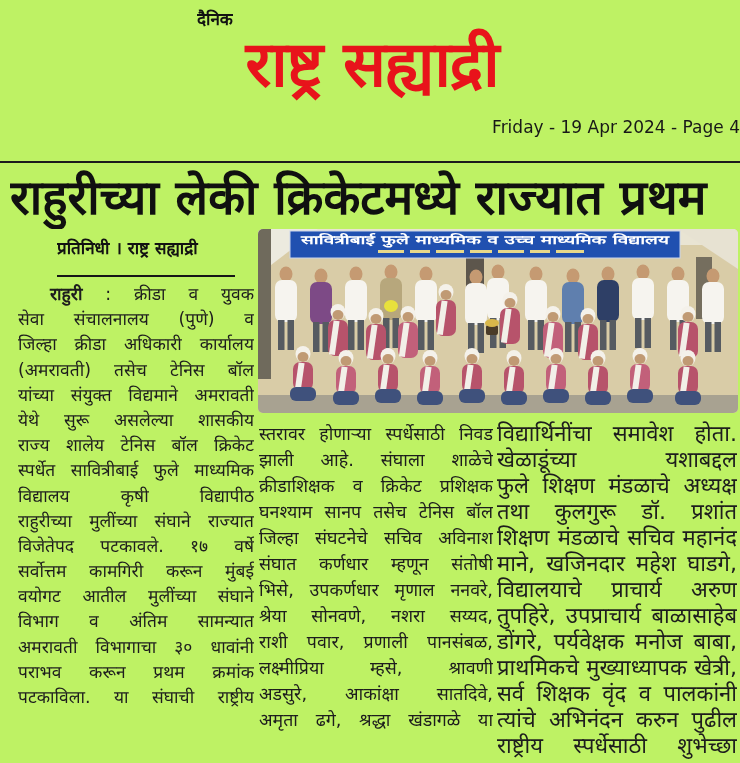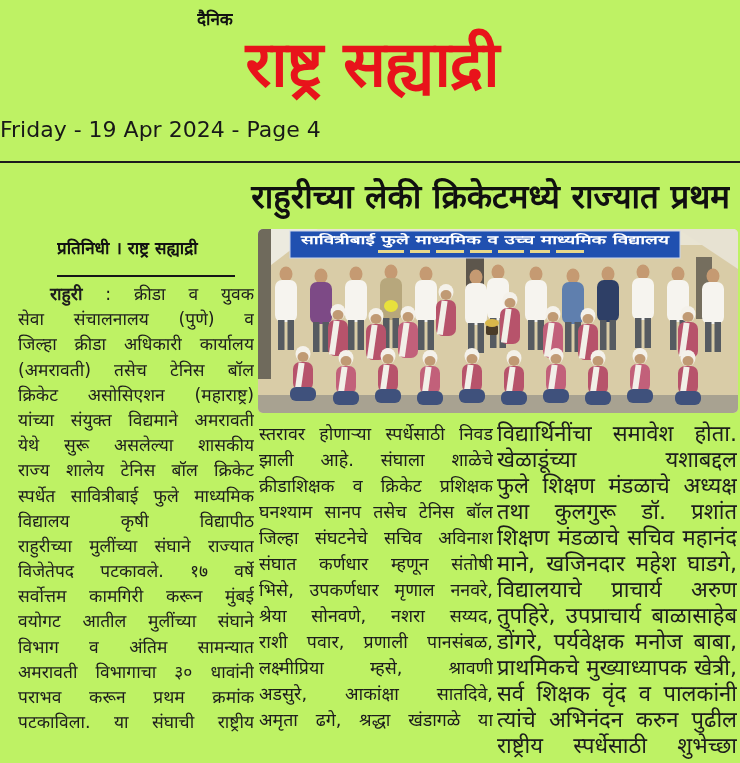--- a/index.html
+++ b/index.html
@@ -4,25 +4,25 @@
 <style>
   html,body{margin:0;padding:0;background:#ffffff;}
   .page{
     position:relative;width:740px;height:763px;margin:0 auto;background:#bef264;
     font-family:"DejaVu Sans","Liberation Sans",sans-serif;color:#151515;overflow:hidden;
   }
   
   .daily{position:absolute;left:197px;top:7px;font-size:17px;font-weight:bold;color:#121212;height:24px;overflow:hidden;white-space:nowrap;}
   .brand{position:absolute;top:18px;left:0;width:100%;height:98px;margin:0;text-align:center;
          font-size:63px;line-height:94px;font-weight:bold;letter-spacing:-1px;overflow:hidden;padding-left:4px;box-sizing:border-box;}
-  .dateline{position:absolute;top:117px;left:0;width:100%;text-align:left;font-size:22px;color:#181818;height:24px;overflow:hidden;}
+  .dateline{position:absolute;top:117px;left:0;width:100%;text-align:right;font-size:17px;color:#181818;height:24px;overflow:hidden;}
   .rule{position:absolute;top:161px;left:0;width:740px;height:2px;background:#1c1c1c;}
   
   .headline{position:absolute;top:167px;left:10px;width:720px;height:62px;margin:0;
-            font-size:33px;line-height:60px;font-weight:bold;color:#101010;text-align:right;overflow:hidden;white-space:nowrap;}
+            font-size:48px;line-height:60px;font-weight:bold;color:#101010;text-align:left;overflow:hidden;white-space:nowrap;}
   .byline-wrap{position:absolute;left:57px;top:236px;}
   .byline{font-size:17px;font-weight:bold;color:#121212;padding:0 6px 17px 0;border-bottom:2px solid #161616;
           height:22px;overflow:hidden;white-space:nowrap;min-width:172px;}
   
   .photo{position:absolute;left:258px;top:229px;width:480px;height:184px;margin:0;border-radius:5px;overflow:hidden;background:#d9cca7;}
   .photo svg{display:block;}
   
   .col{position:absolute;color:#1d1d1d;}
   .col .line{height:var(--lh);line-height:var(--lh);overflow:hidden;text-align:justify;text-align-last:justify;}
   .col .line b{font-weight:bold;}
@@ -143,21 +143,20 @@
           <use href="#girlkneel" x="430" y="128" fill="#b7536b"></use>
         </g>
       </svg>
     </figure>
 
     <div class="col col1">
         <div class="line"><b>राहुरी</b> : क्रीडा व युवक</div>
         <div class="line">सेवा संचालनालय (पुणे) व</div>
         <div class="line">जिल्हा क्रीडा अधिकारी कार्यालय</div>
         <div class="line">(अमरावती) तसेच टेनिस बॉल</div>
-        <div class="line">क्रिकेट असोसिएशन (महाराष्ट्र)</div>
         <div class="line">यांच्या संयुक्त विद्यमाने अमरावती</div>
         <div class="line">येथे सुरू असलेल्या शासकीय</div>
         <div class="line">राज्य शालेय टेनिस बॉल क्रिकेट</div>
         <div class="line">स्पर्धेत सावित्रीबाई फुले माध्यमिक</div>
         <div class="line">विद्यालय कृषी विद्यापीठ</div>
         <div class="line">राहुरीच्या मुलींच्या संघाने राज्यात</div>
         <div class="line">विजेतेपद पटकावले. १७ वर्षे</div>
         <div class="line">सर्वोत्तम कामगिरी करून मुंबई</div>
         <div class="line">वयोगट आतील मुलींच्या संघाने</div>
         <div class="line">विभाग व अंतिम सामन्यात</div>

